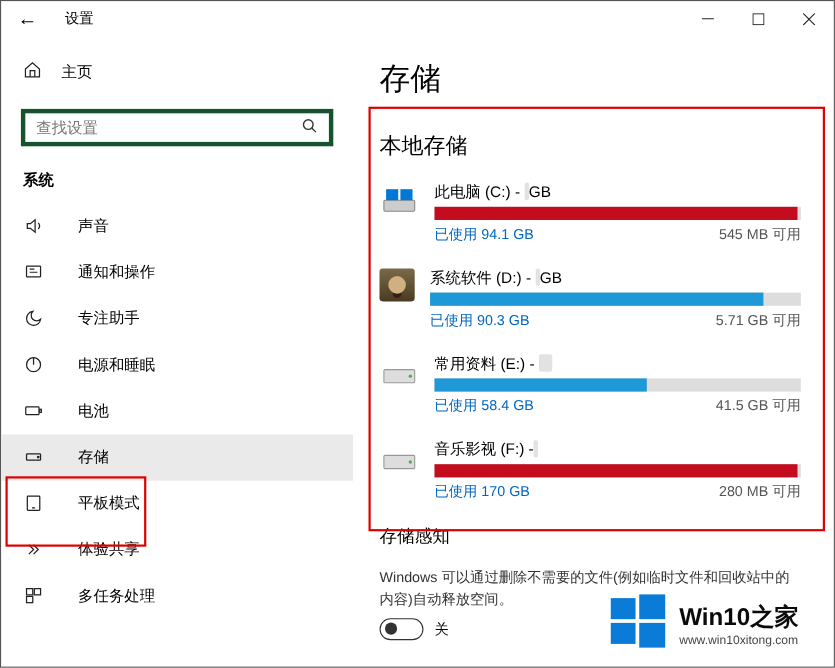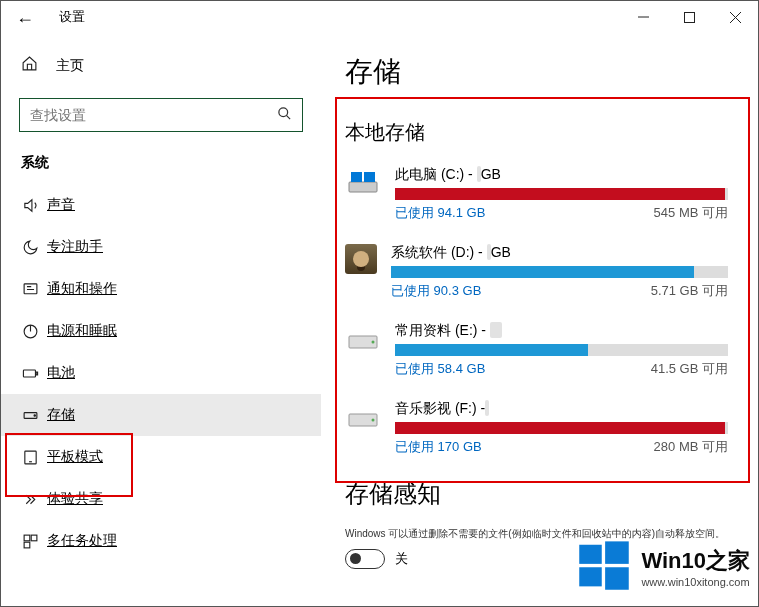--- a/index.html
+++ b/index.html
@@ -9,25 +9,25 @@
   .back-btn { width: 32px; height: 32px; display: flex; align-items: center; justify-content: center; font-size: 18px; cursor: pointer; }
   .title { margin-left: 18px; font-size: 13px; }
   .win-controls { margin-left: auto; display: flex; }
   .win-btn { width: 46px; height: 32px; display: flex; align-items: center; justify-content: center; cursor: pointer; font-size: 11px; }
   
   .content { display: flex; height: calc(100% - 32px); }
   
   .sidebar { width: 320px; padding: 14px 0 0 0; position: relative; }
   .home-row { display: flex; align-items: center; padding: 8px 20px; cursor: pointer; gap: 18px; }
   .home-row .txt { font-size: 14px; }
-  .search-box { margin: 14px 18px 18px 18px; border: 1px solid #14532d; height: 34px; display: flex; align-items: center; padding: 0 10px; }
+  .search-box { margin: 14px 18px 18px 18px; border: 4px solid #14532d; height: 34px; display: flex; align-items: center; padding: 0 10px; }
   .search-box input { border: none; outline: none; flex: 1; font-size: 14px; background: transparent; font-family: inherit; }
   .search-box .sicon { font-size: 15px; color: #333; }
   .cat-head { font-size: 14px; font-weight: 700; padding: 4px 20px 12px 20px; }
-  .nav-item { display: flex; align-items: center; padding: 12px 20px; gap: 8px; cursor: pointer; font-size: 14px; text-decoration: underline; }
+  .nav-item { display: flex; padding: 12px 20px; gap: 32px; cursor: pointer; font-size: 14px; }
   .nav-item .nicon { width: 18px; display: inline-flex; justify-content: center; }
   .nav-item.sel { background: #eaeaea; }
   .highlight-box { position: absolute; border: 2px solid #d00; left: 4px; top: 400px; width: 128px; height: 64px; pointer-events:none;}
   
   .main { flex: 1; padding: 20px 30px 0 24px; position: relative; overflow: hidden; }
   .page-title { font-size: 28px; font-weight: 400; margin-bottom: 28px; }
   .section-head { font-size: 20px; font-weight: 400; margin-bottom: 20px; }
   .main-highlight { position: absolute; border: 2px solid #d00; left: 14px; top: 64px; right: 8px; height: 386px; pointer-events: none; }
   
   .drive { display: flex; gap: 14px; margin-bottom: 22px; }
@@ -37,28 +37,28 @@
   .drive-title { font-size: 14px; margin-bottom: 4px; }
   .drive-title .blur { background: #e2e2e2; color: transparent; border-radius: 2px; padding: 0 2px; }
   .bar { height: 12px; background: #ddd; width: 100%; position: relative; margin-bottom: 4px; }
   .bar-fill { height: 100%; position: absolute; left: 0; top: 0; }
   .bar-fill.red { background: #c30d1e; }
   .bar-fill.blue { background: #1e98d6; }
   .drive-info { display: flex; justify-content: space-between; font-size: 13px; }
   .used { color: #0067c0; }
   .free { color: #555; }
   
-  .sense-head { font-size: 24px; margin: 6px 0 12px 0; }
-  .sense-desc { font-size: 10px; color: #333; line-height: 1.5; margin-bottom: 8px; margin-top: 16px;}
+  .sense-head { font-size: 16px; margin: 6px 0 12px 0; }
+  .sense-desc { font-size: 13px; color: #333; line-height: 1.5; margin-bottom: 8px; margin-top: 16px;}
   .toggle-row { display: flex; align-items: center; gap: 10px; }
   .toggle { width: 40px; height: 20px; border: 1.5px solid #333; border-radius: 10px; position: relative; cursor: pointer; }
   .toggle-knob { width: 11px; height: 11px; background: #333; border-radius: 50%; position: absolute; top: 3px; left: 4px; }
   .toggle-label { font-size: 13px; }
   
-  .watermark { position: absolute; right: 8px; bottom: 10px; display:flex; align-items:center; gap:10px; }
+  .watermark { position: absolute; right: 32px; bottom: 10px; display:flex; align-items:center; gap:10px; }
   .watermark .wlogo svg { width: 54px; height: 54px; }
   .watermark .wt { text-align: left; }
   .watermark .wt .big { font-size: 22px; font-weight: 700; color:#0a0a0a; }
   .watermark .wt .sm { font-size: 11px; color: #444; }
   
   .avatar-icon { width:32px; height:30px; background: linear-gradient(#7a6a4a,#4a3a20); border-radius:3px; display:flex; align-items:center; justify-content:center; }
   .avatar-icon::after { content:""; width:16px;height:16px;border-radius:50%;background:#d0b080; box-shadow: 0 8px 0 -4px #332210;}
 </style>
 </head>
 <body>
@@ -109,33 +109,33 @@
           <svg width="17" height="17" viewBox="0 0 24 24" fill="none" stroke="#222" stroke-width="1.6">
             <path d="M4 9v6h4l6 5V4l-6 5H4z"></path>
             <path d="M18 8a6 6 0 010 8"></path>
           </svg>
         </span>
       <span>声音</span>
     </div>
     <div class="nav-item">
       <span class="nicon">
           <svg width="17" height="17" viewBox="0 0 24 24" fill="none" stroke="#222" stroke-width="1.6">
-            <path d="M21 13A9 9 0 1111 3a7 7 0 0010 10z"></path>
-          </svg>
-        </span>
-      <span>专注助手</span>
-    </div>
-    <div class="nav-item">
-      <span class="nicon">
-          <svg width="17" height="17" viewBox="0 0 24 24" fill="none" stroke="#222" stroke-width="1.6">
             <rect x="3" y="4" width="18" height="14" rx="1"></rect>
             <path d="M7 8h6M7 12h10"></path>
           </svg>
         </span>
       <span>通知和操作</span>
+    </div>
+    <div class="nav-item">
+      <span class="nicon">
+          <svg width="17" height="17" viewBox="0 0 24 24" fill="none" stroke="#222" stroke-width="1.6">
+            <path d="M21 13A9 9 0 1111 3a7 7 0 0010 10z"></path>
+          </svg>
+        </span>
+      <span>专注助手</span>
     </div>
     <div class="nav-item">
       <span class="nicon">
           <svg width="17" height="17" viewBox="0 0 24 24" fill="none" stroke="#222" stroke-width="1.6">
             <circle cx="12" cy="12" r="9"></circle>
             <line x1="12" y1="3" x2="12" y2="12"></line>
           </svg>
         </span>
       <span>电源和睡眠</span>
     </div>

